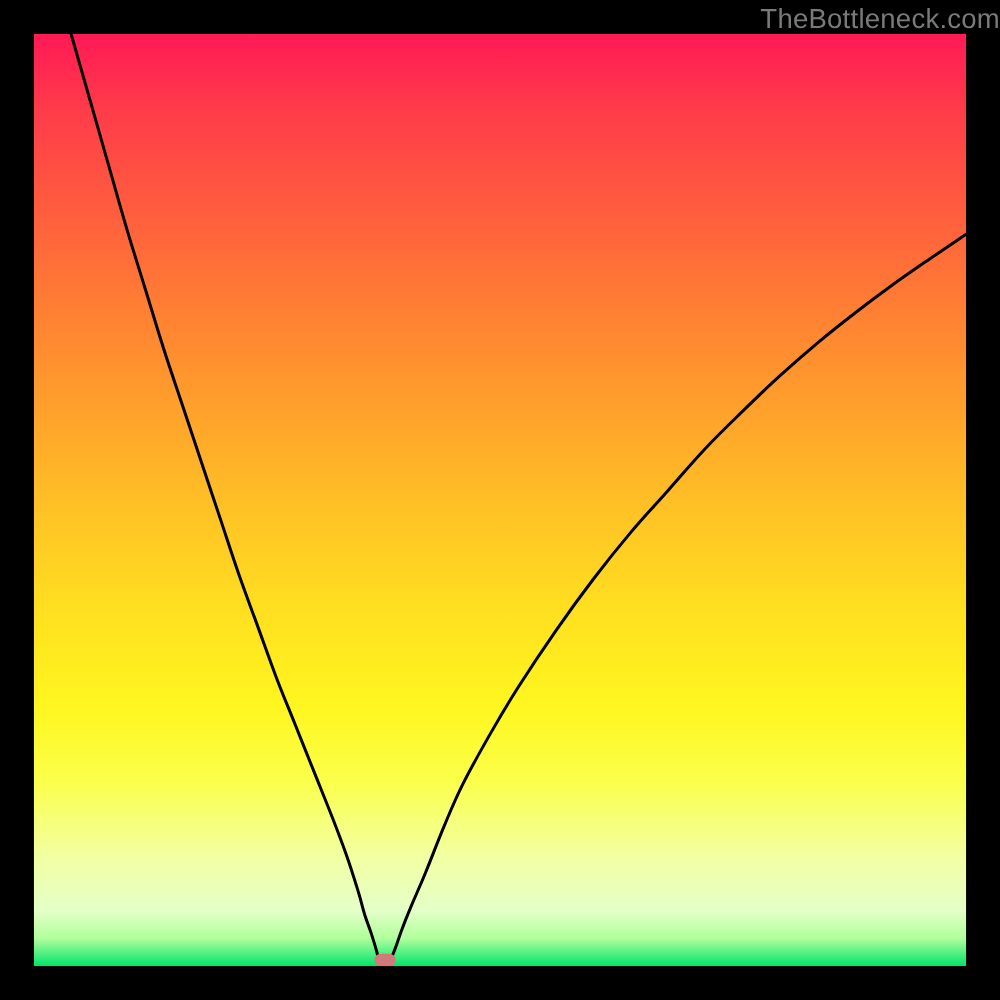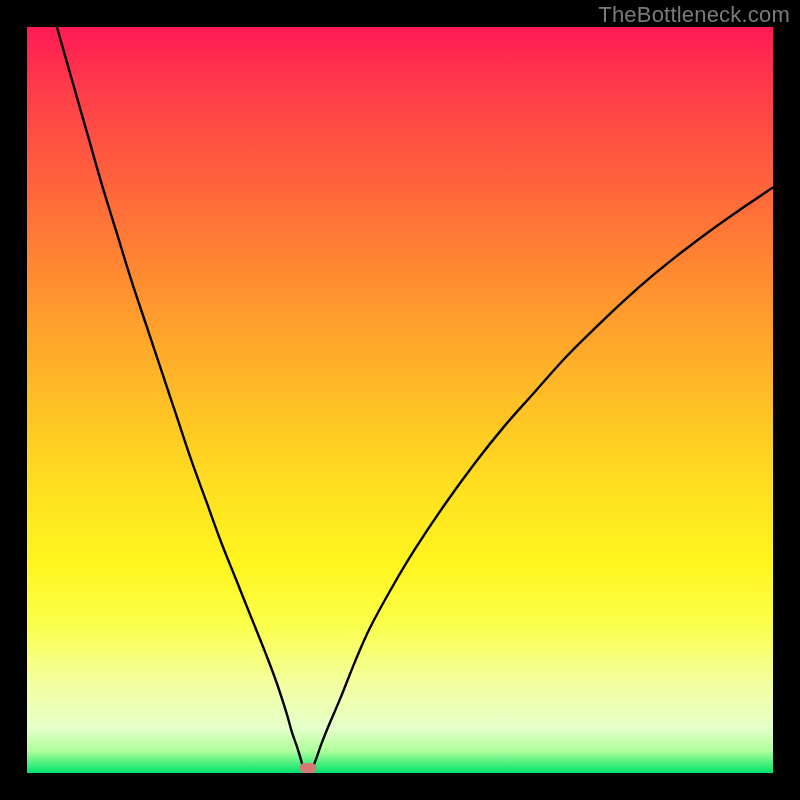--- a/index.html
+++ b/index.html
@@ -13,21 +13,21 @@
   }
   .frame {
     position: relative;
     width: 800px;
     height: 800px;
     background: #000;
   }
   .watermark {
     position: absolute;
     top: 2px;
-    right: 10px;
+    right: 0;
     color: #7a7a7a;
     font-size: 22px;
     font-weight: 500;
     letter-spacing: 0.2px;
     z-index: 10;
     user-select: none;
   }
   .plot-area {
     position: absolute;
     left: 27px;

